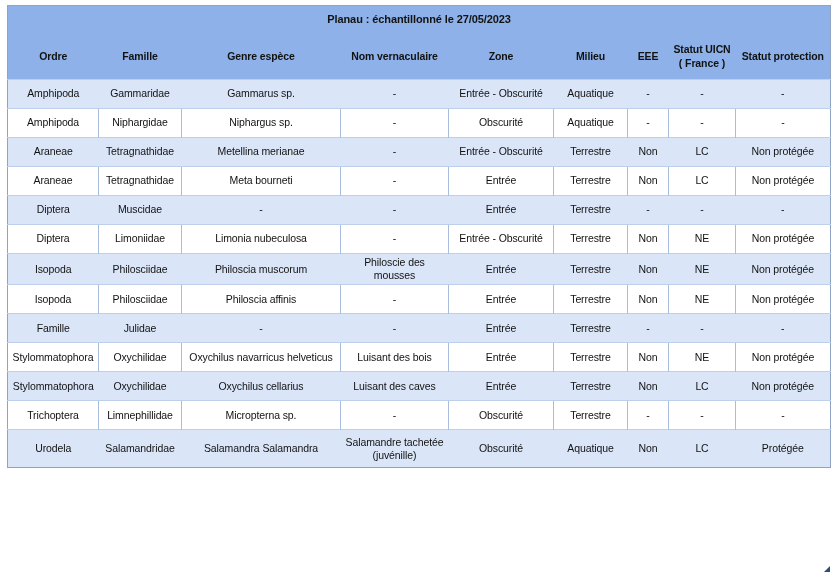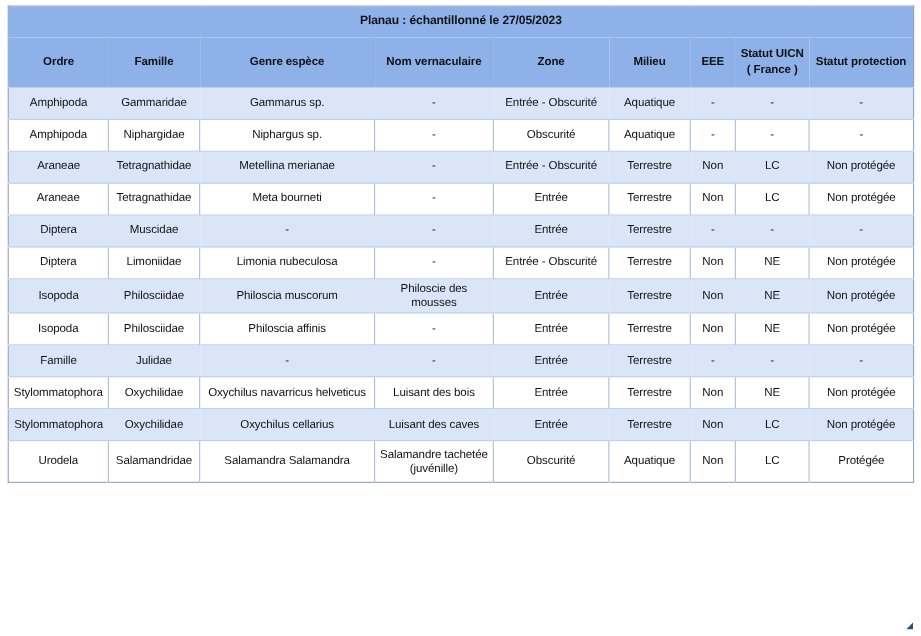--- a/index.html
+++ b/index.html
@@ -218,20 +218,31 @@
           <td class="cell-famille">Oxychilidae</td>
           <td class="cell-genre">Oxychilus cellarius</td>
           <td class="cell-nom">Luisant des caves</td>
           <td class="cell-zone">Entrée</td>
           <td class="cell-milieu">Terrestre</td>
           <td class="cell-eee">Non</td>
           <td class="cell-uicn">LC</td>
           <td class="cell-protection">Non protégée</td>
         </tr>
         <tr>
+          <td class="cell-ordre">Trichoptera</td>
+          <td class="cell-famille">Limnephillidae</td>
+          <td class="cell-genre">Micropterna sp.</td>
+          <td class="cell-nom">-</td>
+          <td class="cell-zone">Obscurité</td>
+          <td class="cell-milieu">Terrestre</td>
+          <td class="cell-eee">-</td>
+          <td class="cell-uicn">-</td>
+          <td class="cell-protection">-</td>
+        </tr>
+        <tr>
           <td class="cell-ordre">Urodela</td>
           <td class="cell-famille">Salamandridae</td>
           <td class="cell-genre">Salamandra Salamandra</td>
           <td class="cell-nom">Salamandre tachetée
 (juvénille)</td>
           <td class="cell-zone">Obscurité</td>
           <td class="cell-milieu">Aquatique</td>
           <td class="cell-eee">Non</td>
           <td class="cell-uicn">LC</td>
           <td class="cell-protection">Protégée</td>

